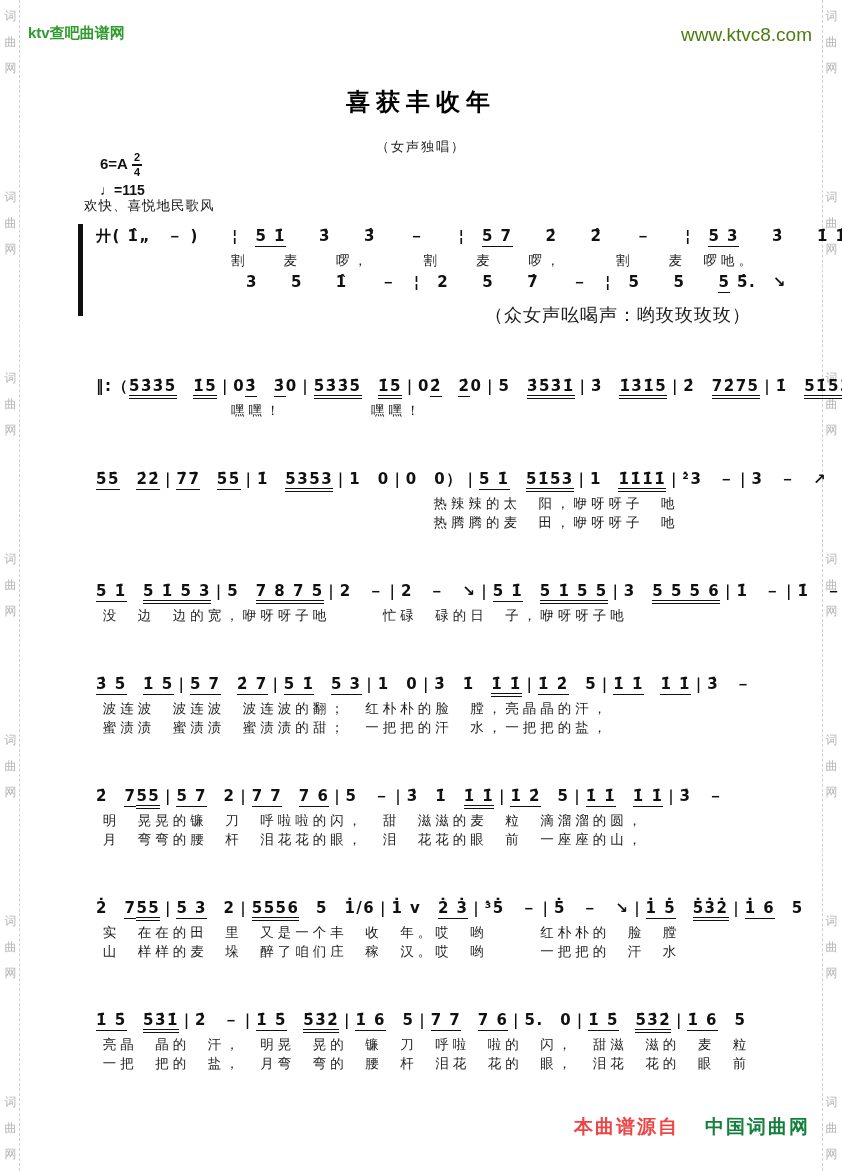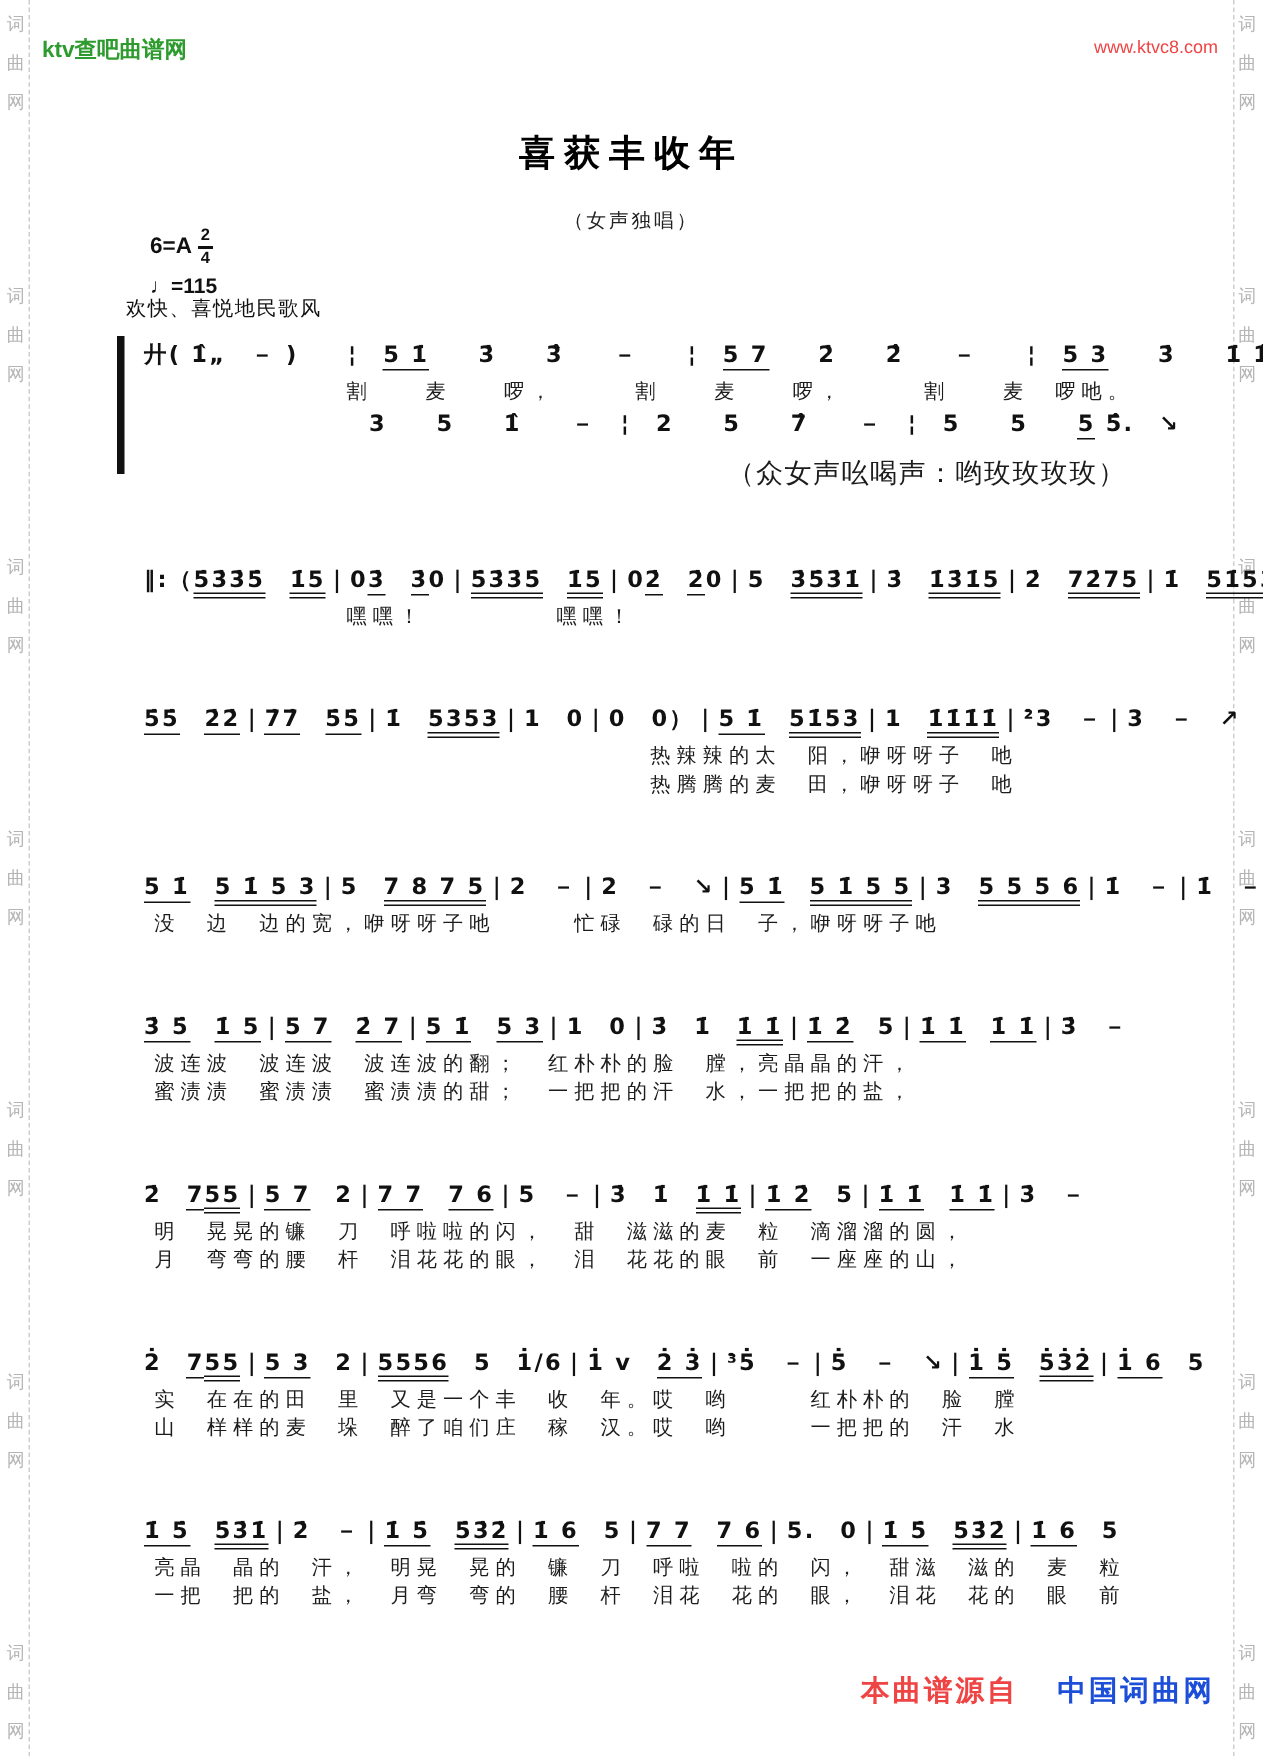--- a/index.html
+++ b/index.html
@@ -7,21 +7,21 @@
         font-family:"Liberation Sans","DejaVu Sans",sans-serif;color:#111;}
   
   .wm{position:absolute;top:0;bottom:0;width:18px;display:flex;flex-direction:column;
       justify-content:space-between;padding:8px 0;box-sizing:border-box;
       font-size:12px;color:#b5b5b5;}
   .wm-left{left:2px;border-right:1px dashed #cfcfcf;}
   .wm-right{right:2px;border-left:1px dashed #cfcfcf;align-items:flex-end;}
   .wm-group{display:flex;flex-direction:column;align-items:center;gap:9px;width:100%;}
   
   .site-name{position:absolute;left:28px;top:24px;font-size:15px;font-weight:bold;color:#2e9b2e;}
-  .site-url{position:absolute;right:30px;top:24px;font-size:12px;color:#ef4444;}
+  .site-url{position:absolute;right:30px;top:24px;font-size:19px;color:#4d7c0f;}
   
   .title{position:absolute;left:0;right:0;top:86px;text-align:center;font-size:24px;
          font-weight:bold;letter-spacing:6px;color:#000;}
   .subtitle{position:absolute;left:0;right:0;top:138px;text-align:center;font-size:13px;
             letter-spacing:2px;color:#222;}
   
   .key-block{position:absolute;left:100px;top:152px;font-weight:bold;font-size:15px;}
   .key-line{margin-bottom:4px;}
   .frac{display:inline-flex;flex-direction:column;align-items:center;vertical-align:middle;
         margin-left:4px;font-size:11px;line-height:1;font-weight:bold;}
@@ -35,21 +35,21 @@
   .system:first-child::before{content:"";position:absolute;left:-18px;top:0;height:92px;width:5px;background:#111;}
   .note-line{font-weight:bold;font-size:15px;letter-spacing:1.5px;line-height:1.6;
              white-space:pre;color:#111;margin-bottom:3px;font-family:"DejaVu Sans",sans-serif;}
   .u1{border-bottom:1.5px solid #111;padding-bottom:1px;}
   .u2{border-bottom:4px double #111;}
   .lyric-line{font-size:13.5px;letter-spacing:4px;line-height:19px;color:#1c1c1c;white-space:pre;}
   .annotation-line{font-size:18px;text-align:right;letter-spacing:1px;margin-top:9px;color:#1c1c1c;}
   
   .footer{position:absolute;right:32px;top:1114px;font-size:19px;font-weight:bold;letter-spacing:2px;}
   .footer .src-label{color:#ef4444;margin-right:26px;}
-  .footer .src-site{color:#1d4ed8;}
+  .footer .src-site{color:#15803d;}
 </style>
 </head>
 <body>
 
 <div class="page">
 
   <div class="wm wm-left" id="wm-left">
       <div class="wm-group">
         <span>词</span>
         <span>曲</span>

